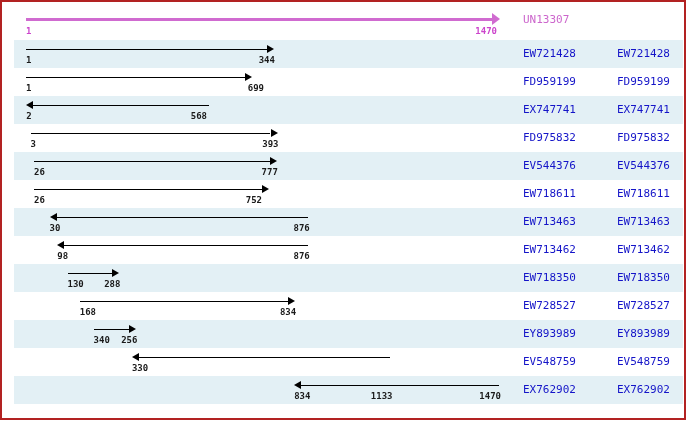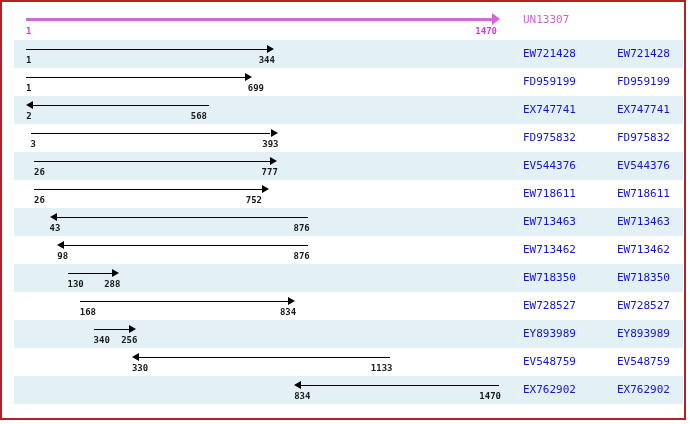--- a/index.html
+++ b/index.html
@@ -167,21 +167,21 @@
         <div class="hline" style="left: 32.0497px; width: 227.763px;"></div>
         <div class="head-r" style="left: 259.813px;"></div>
         <div class="coord start" style="left: 32.0497px;">26</div>
         <div class="coord end" style="left: 260px;">752</div>
         <div class="acc col1">EW718611</div>
         <div class="acc col2">EW718611</div>
       </div>
       <div class="row" style="top: 206px;">
         <div class="hline" style="left: 53.5051px; width: 252.234px;"></div>
         <div class="head-l" style="left: 47.5051px;"></div>
-        <div class="coord start" style="left: 47.5051px;">43</div>
+        <div class="coord start" style="left: 47.5051px;">30</div>
         <div class="coord end" style="left: 307.739px;">876</div>
         <div class="acc col1">EW713463</div>
         <div class="acc col2">EW713463</div>
       </div>
       <div class="row" style="top: 234px;">
         <div class="hline" style="left: 61.2328px; width: 244.506px;"></div>
         <div class="head-l" style="left: 55.2328px;"></div>
         <div class="coord start" style="left: 55.2328px;">98</div>
         <div class="coord end" style="left: 307.739px;">876</div>
         <div class="acc col1">EW713462</div>
@@ -208,21 +208,21 @@
         <div class="head-r" style="left: 127.476px;"></div>
         <div class="coord start" style="left: 91.6174px;">340</div>
         <div class="coord end" style="left: 135.476px;">256</div>
         <div class="acc col1">EY893989</div>
         <div class="acc col2">EY893989</div>
       </div>
       <div class="row" style="top: 346px;">
         <div class="hline" style="left: 135.934px; width: 252.556px;"></div>
         <div class="head-l" style="left: 129.934px;"></div>
         <div class="coord start" style="left: 129.934px;">330</div>
-        <div class="coord end" style="left: 390.49px;">1133</div>
+        <div class="coord end" style="left: 390.49px; margin-top: 28px;">1133</div>
         <div class="acc col1">EV548759</div>
         <div class="acc col2">EV548759</div>
       </div>
       <div class="row" style="top: 374px;">
         <div class="hline" style="left: 298.216px; width: 198.784px;"></div>
         <div class="head-l" style="left: 292.216px;"></div>
         <div class="coord start" style="left: 292.216px;">834</div>
         <div class="coord end" style="left: 499px;">1470</div>
         <div class="acc col1">EX762902</div>
         <div class="acc col2">EX762902</div>

